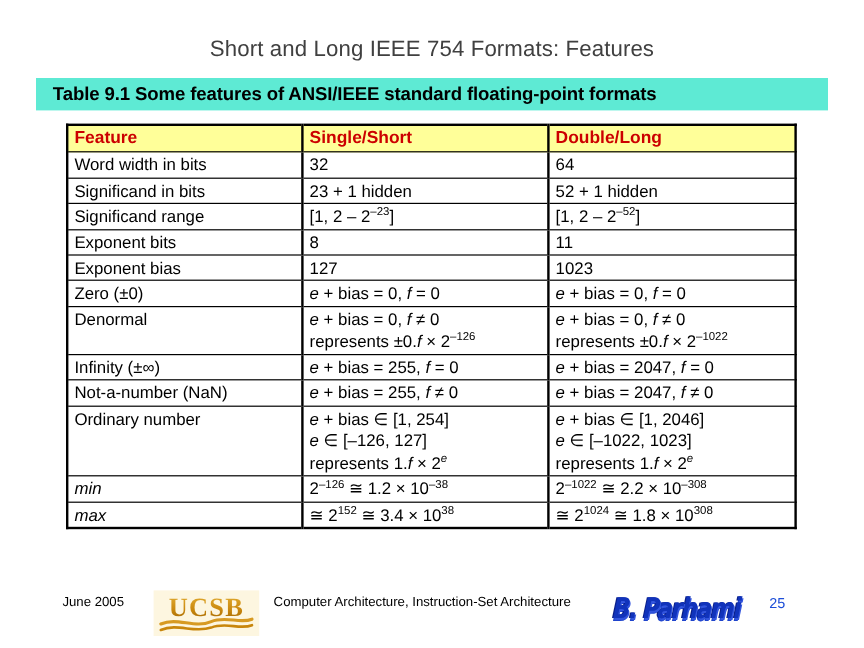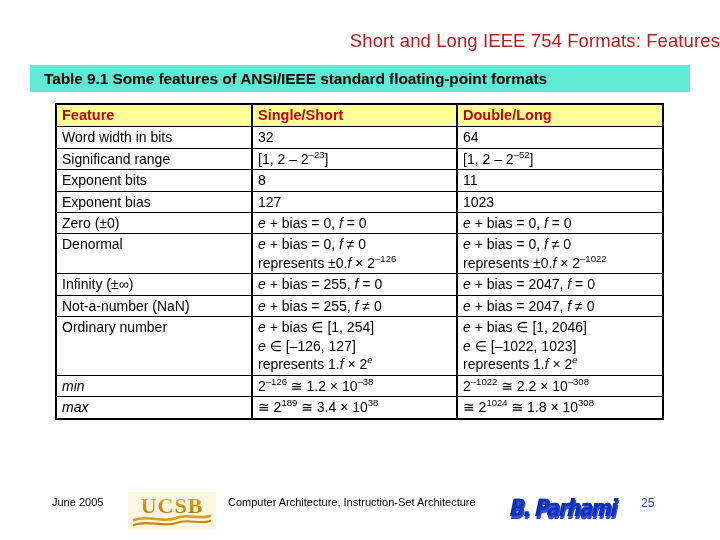--- a/index.html
+++ b/index.html
@@ -14,23 +14,23 @@
     overflow: hidden;
     position: relative;
   }
 
   
   .slide-title {
     position: absolute;
     top: 30px;
     left: 0;
     width: 720px;
-    text-align: right;
+    text-align: center;
     font-size: 18.5px;
-    color: #b91c1c;
+    color: #404040;
     letter-spacing: 0.1px;
     white-space: nowrap;
   }
 
   
   .caption-banner {
     position: absolute;
     top: 65px;
     left: 30px;
     width: 660px;
@@ -219,20 +219,25 @@
       </tr>
     </thead>
     <tbody>
 
       <tr>
         <td>Word width in bits</td>
         <td class="sep">32</td>
         <td class="sep">64</td>
       </tr>
 
+      <tr>
+        <td>Significand in bits</td>
+        <td class="sep">23 + 1 hidden</td>
+        <td class="sep">52 + 1 hidden</td>
+      </tr>
 
       <tr>
         <td>Significand range</td>
         <td class="sep">[1, 2 – 2<sup>–23</sup>]</td>
         <td class="sep">[1, 2 – 2<sup>–52</sup>]</td>
       </tr>
 
       <tr>
         <td>Exponent bits</td>
         <td class="sep">8</td>
@@ -290,21 +295,21 @@
       </tr>
 
       <tr>
         <td class="minmax-label">min</td>
         <td class="sep minmax">2<sup>–126</sup> ≅ 1.2 × 10<sup>–38</sup></td>
         <td class="sep minmax">2<sup>–1022</sup> ≅ 2.2 × 10<sup>–308</sup></td>
       </tr>
 
       <tr>
         <td class="minmax-label">max</td>
-        <td class="sep minmax">≅ 2<sup>189</sup> ≅ 3.4 × 10<sup>38</sup></td>
+        <td class="sep minmax">≅ 2<sup>152</sup> ≅ 3.4 × 10<sup>38</sup></td>
         <td class="sep minmax">≅ 2<sup>1024</sup> ≅ 1.8 × 10<sup>308</sup></td>
       </tr>
     </tbody>
   </table>
 </div>
 
 <div class="footer">
 
   <div class="foot-date">June 2005</div>
 

